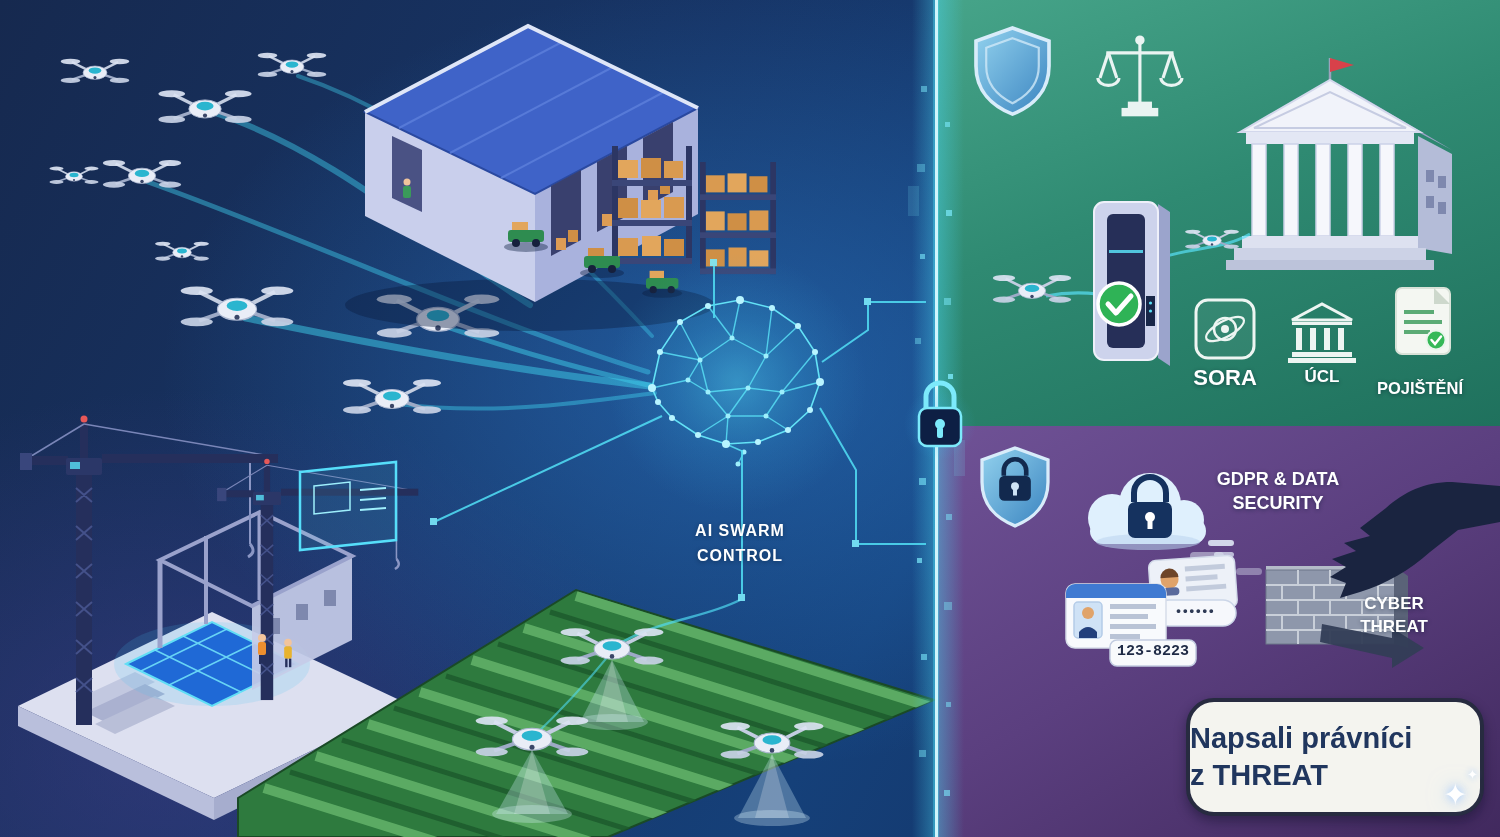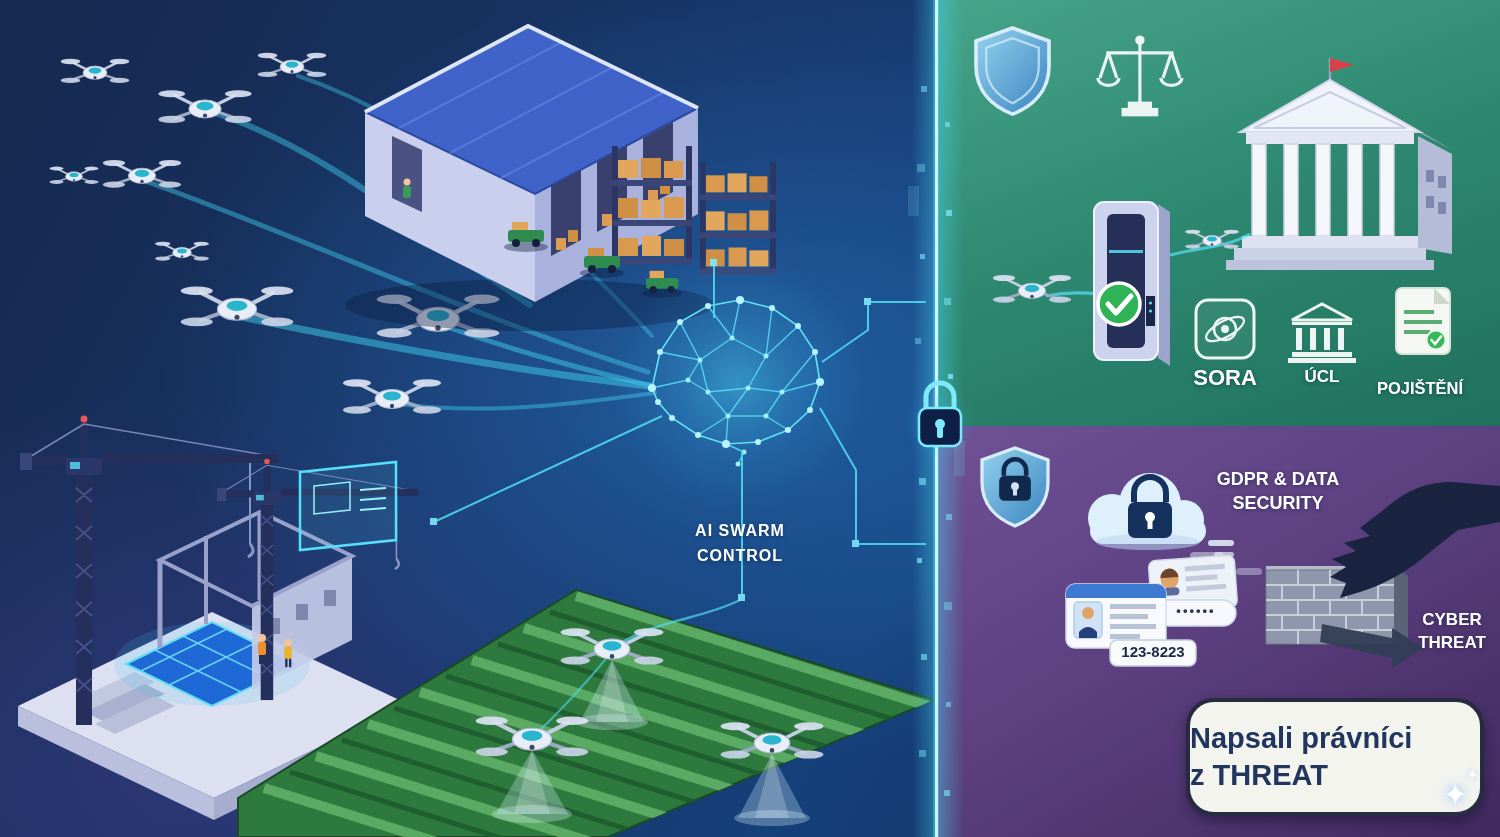--- a/index.html
+++ b/index.html
@@ -14,25 +14,25 @@
   .panel-reg{position:absolute;left:938px;top:0;width:562px;height:426px;
     background:linear-gradient(160deg,#46a489 0%,#2f8a72 45%,#1f715d 100%);}
   .panel-gdpr{position:absolute;left:938px;top:426px;width:562px;height:411px;
     background:linear-gradient(150deg,#6f5296 0%,#5b3f7f 48%,#41295e 100%);}
   svg.scene{position:absolute;left:0;top:0;width:1500px;height:837px;}
   .label{position:absolute;color:#ffffff;font-weight:700;text-align:center;
     text-shadow:0 1px 4px rgba(5,25,45,.45);line-height:1.25;}
   .lab-ai{left:645px;top:474px;width:190px;font-size:16px;letter-spacing:1px;line-height:25px;margin-top:44px;}
   .lab-reg{left:1048px;top:123px;width:190px;font-size:17.5px;letter-spacing:.4px;line-height:23px;}
   .lab-gdpr{left:1200px;top:467px;width:156px;font-size:18px;line-height:24px;}
-  .lab-cyber{left:1409px;top:592px;width:86px;font-size:17px;line-height:23px;margin-top:16px;}
+  .lab-cyber{left:1351px;top:592px;width:86px;font-size:17px;line-height:23px;}
   .lab-sora{left:1190px;top:364px;width:70px;font-size:22px;}
   .lab-ucl{left:1288px;top:366px;width:68px;font-size:17px;}
   .lab-poj{left:1368px;top:378px;width:104px;font-size:16.5px;}
-  .lab-id{left:1110px;top:643px;width:86px;font-family:Liberation Sans, sans-serif;
+  .lab-id{left:1110px;top:643px;width:86px;font-family:Liberation Mono, monospace;
     font-size:15px;color:#1e2a45;text-shadow:none;}
   .lab-pass{left:1156px;top:603px;width:80px;font-size:13px;color:#2e3a55;
     letter-spacing:2px;text-shadow:none;}
   .credit-badge{position:absolute;left:1186px;top:698px;width:290px;height:110px;
     background:#f4f4ef;border:4px solid #272b40;border-radius:28px;
     box-shadow:0 5px 12px rgba(8,10,30,.4);display:flex;flex-direction:column;
     justify-content:center;align-items:flex-start;}
   .credit-badge .cl{font-size:29px;font-weight:700;color:#20365e;line-height:37px;}
   .sparkle{position:absolute;right:12px;bottom:0px;font-size:30px;color:#ffffff;
     text-shadow:0 0 10px rgba(150,195,255,.95),0 0 22px rgba(150,195,255,.6);}

